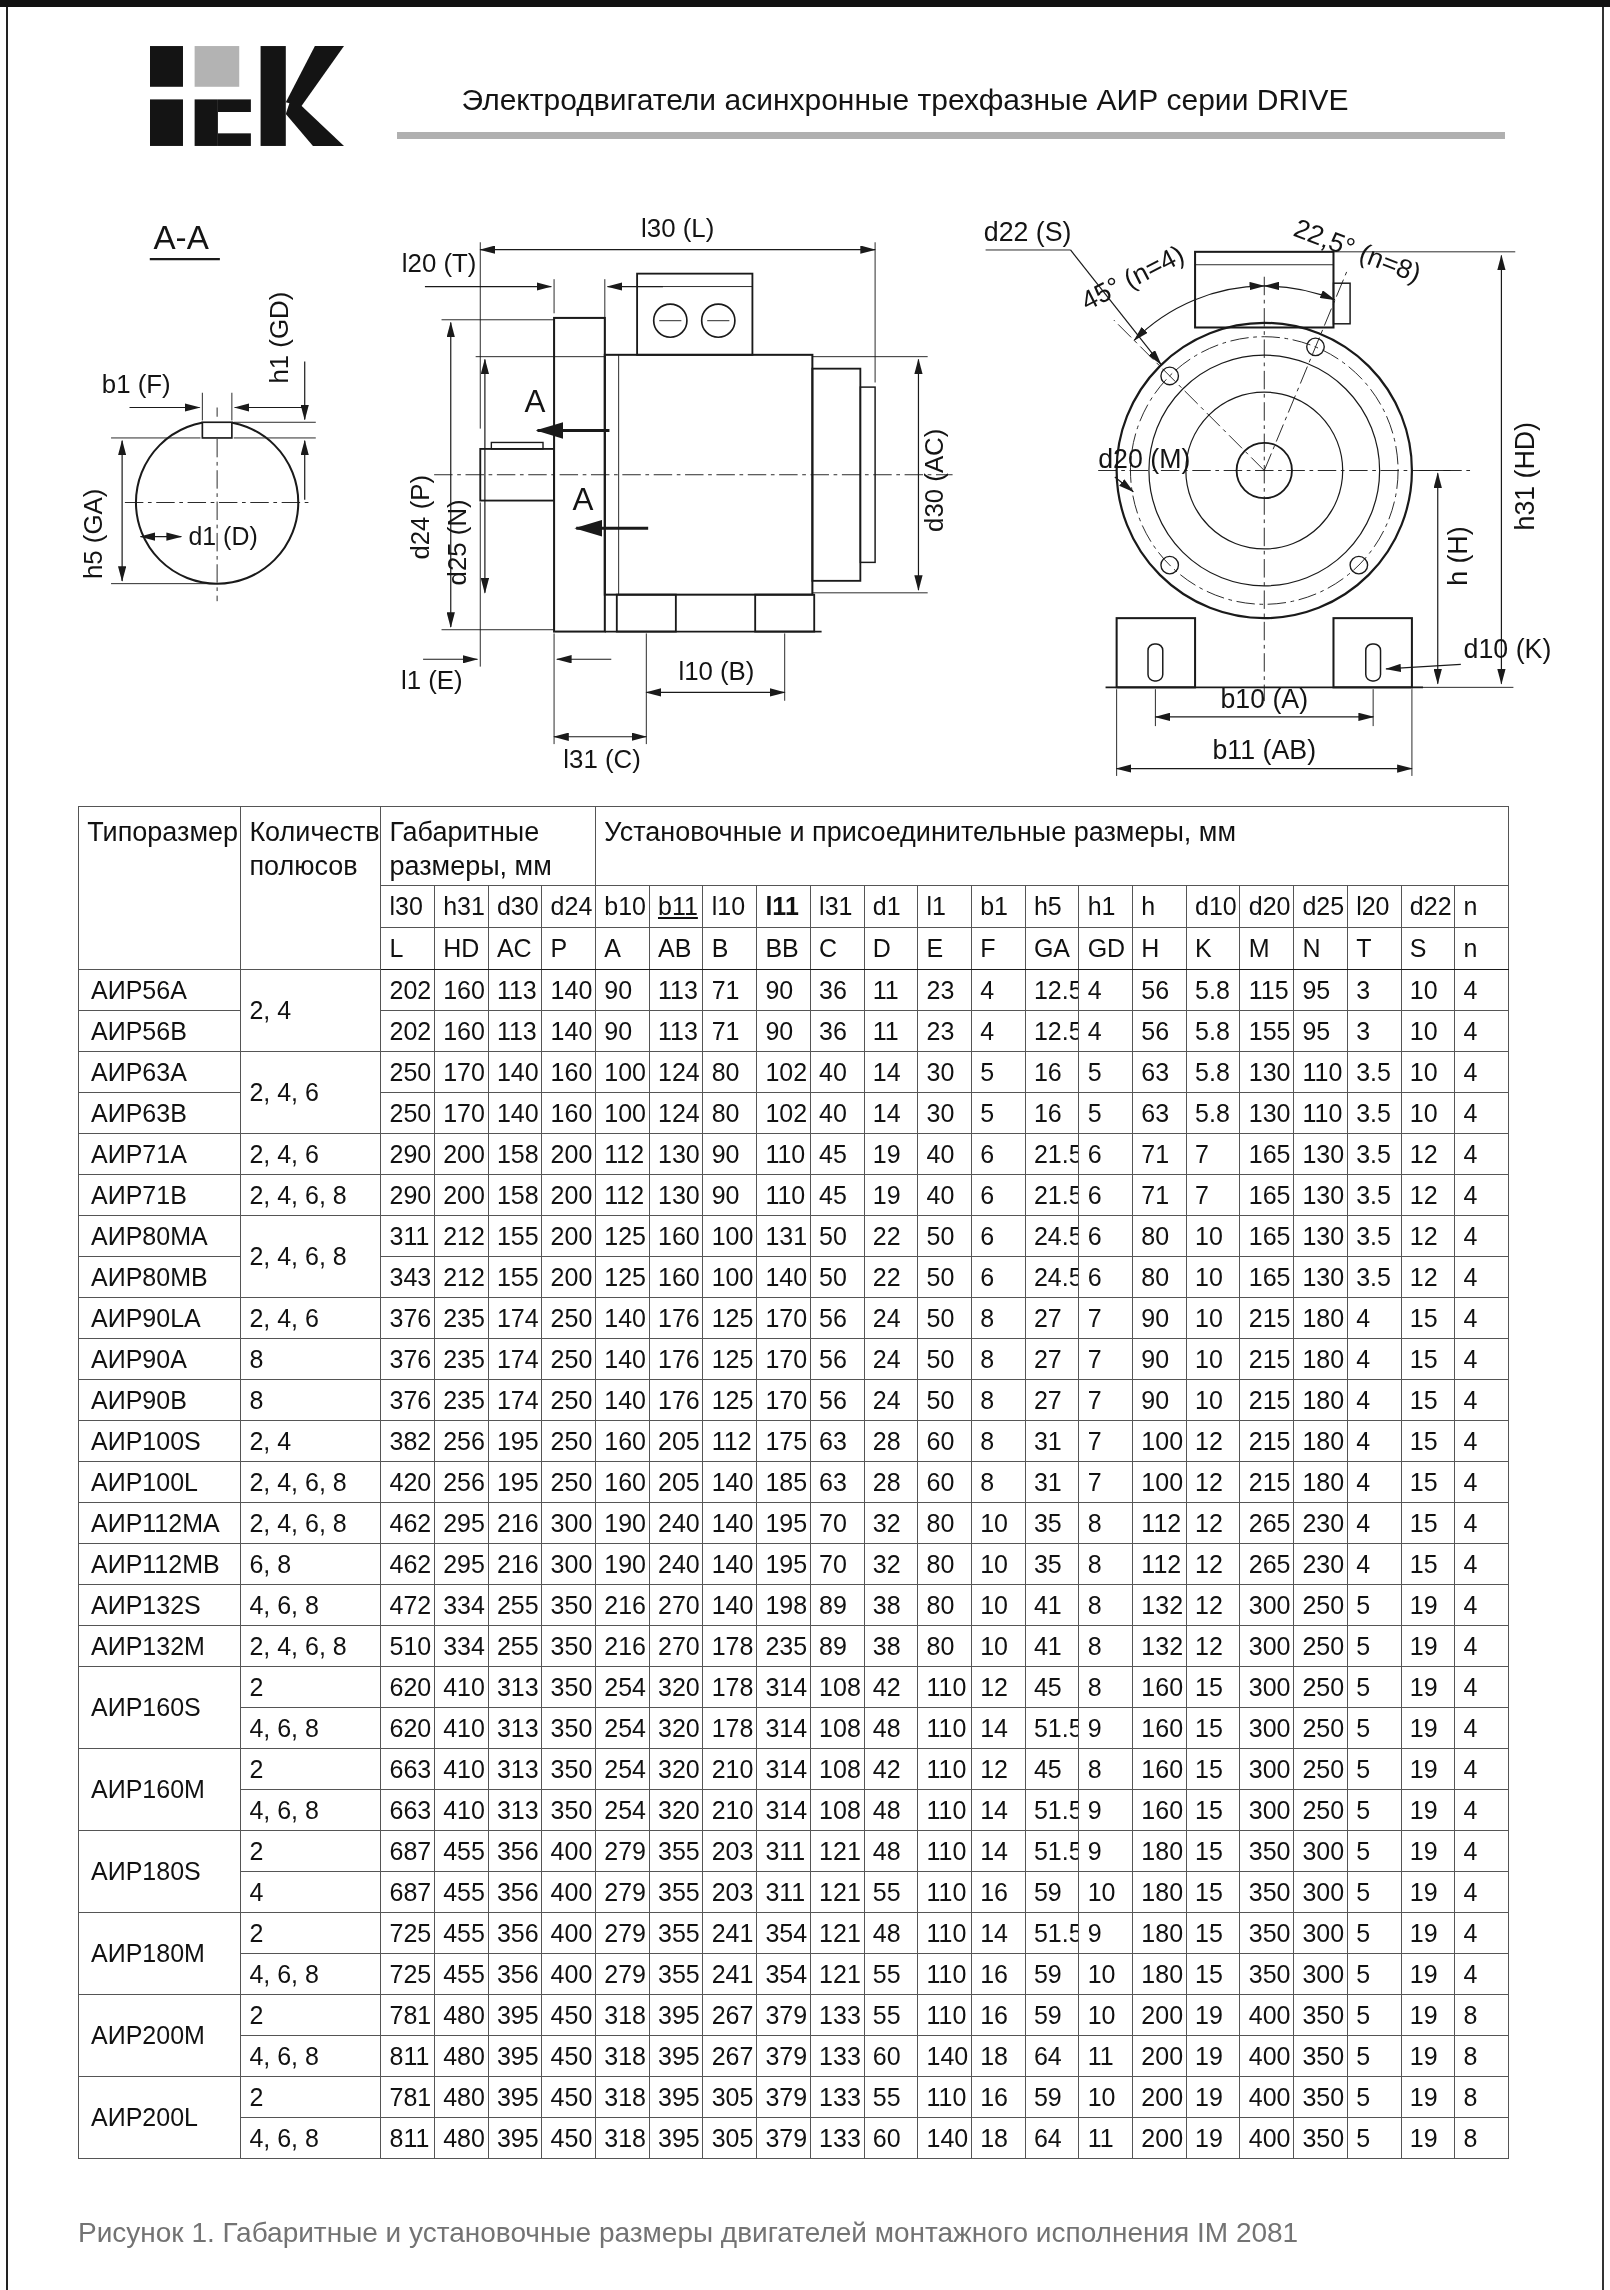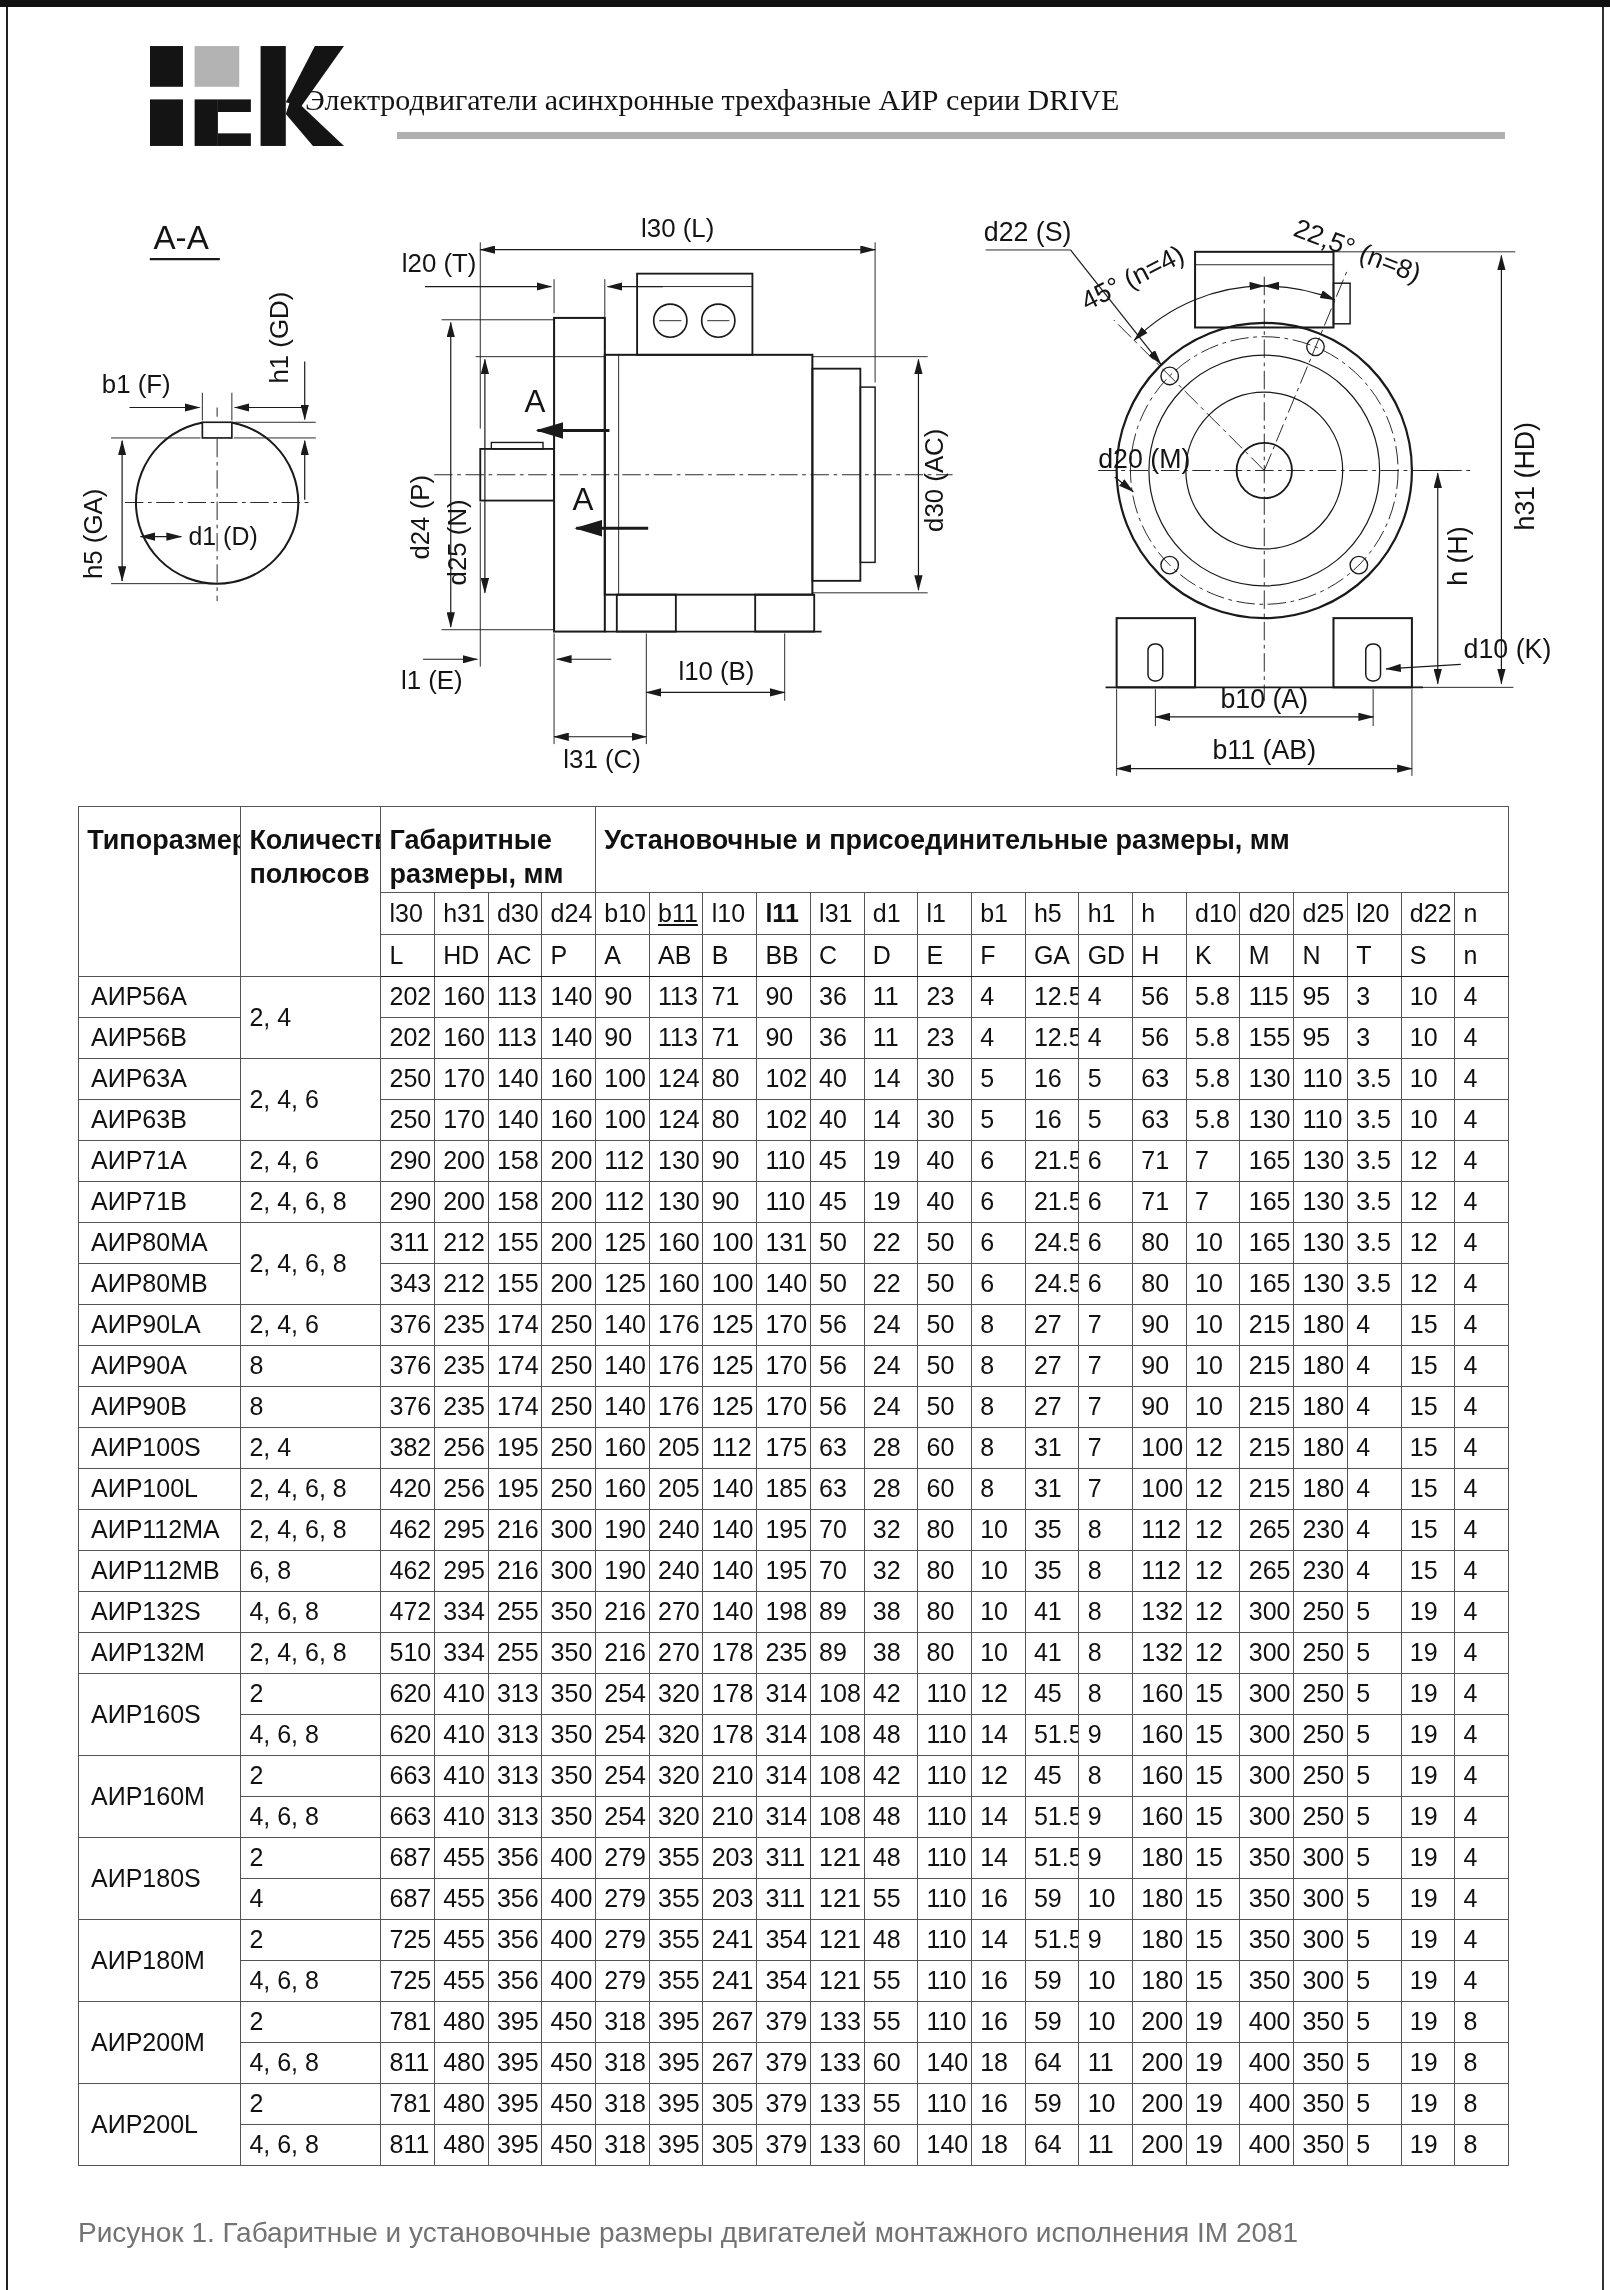--- a/index.html
+++ b/index.html
@@ -1,31 +1,31 @@
 <!DOCTYPE html>
 <html style="font-size:14.8px"><head>
 <meta charset="utf-8">
 <style>
   html,body{margin:0;padding:0;background:#e8e8e8;}
   .page{position:relative;width:1611px;height:2291px;background:#ffffff;font-family:"Liberation Sans",sans-serif;color:#111;overflow:hidden;}
   .scan-top{position:absolute;left:0;top:0;width:1611px;height:7.4px;background:#111;}
   .scan-left{position:absolute;left:5.5px;top:7.4px;width:2.8px;height:2283px;background:#222;}
   .scan-right{position:absolute;left:1602px;top:7.4px;width:1.8px;height:2283px;background:#333;}
   .logo{position:absolute;left:150px;top:46px;}
-  .header-title{position:absolute;right:106px;top:83px;width:1200px;text-align:left;font-size:30px;color:#141414;font-family:Liberation Serif, serif;}
+  .header-title{position:absolute;right:106px;top:83px;width:1200px;text-align:center;font-size:30px;color:#141414;}
   .header-rule{position:absolute;left:397px;top:132px;width:1108px;height:7.4px;background:#b0b0b0;}
   .drawings svg{position:absolute;}
   svg text{fill:#141414;font-family:"Liberation Sans",sans-serif;}
   .ol{stroke:#1a1a1a;fill:none;}
   .dim{stroke:#1a1a1a;stroke-width:1.3;fill:none;}
   .ext{stroke:#1a1a1a;stroke-width:1;fill:none;}
   .cl{stroke:#1a1a1a;stroke-width:1;fill:none;stroke-dasharray:20 5 4 5;}
   .dimtable{position:absolute;left:78px;top:806px;width:1431px;border-collapse:collapse;table-layout:fixed;border:1.8px solid #1a1a1a;font-size:25px;}
   .dimtable th,.dimtable td{border:0.9px solid #555;font-weight:normal;text-align:left;padding:0 1.8px 0 8.3px;overflow:hidden;white-space:nowrap;}
-  .dimtable thead tr.h1 th{vertical-align:top;padding-top:17px;font-size:27px;white-space:normal;line-height:1.25;font-weight:bold;}
+  .dimtable thead tr.h1 th{vertical-align:top;padding-top:9px;font-size:27px;white-space:normal;line-height:1.25;}
   .dimtable thead tr.h1{height:79px;}
   .dimtable thead tr.h2{height:42px;padding-left:32px;}
   .dimtable thead tr.h3{height:42px;}
   .dimtable thead tr.h3 td{border-bottom:1.8px solid #1a1a1a;}
   .dimtable tbody tr{height:41px;}
   .dimtable tbody td{vertical-align:middle;}
   .c-type{padding-left:12px !important;}
   .caption{position:absolute;left:78px;top:2189px;font-size:28px;color:#737373;}
 </style>
 </head>

